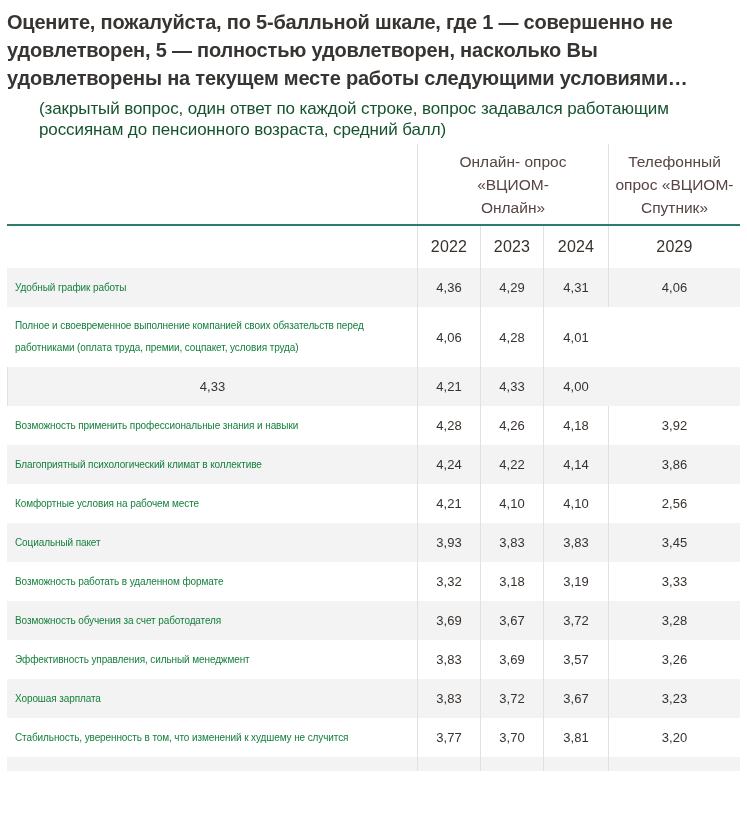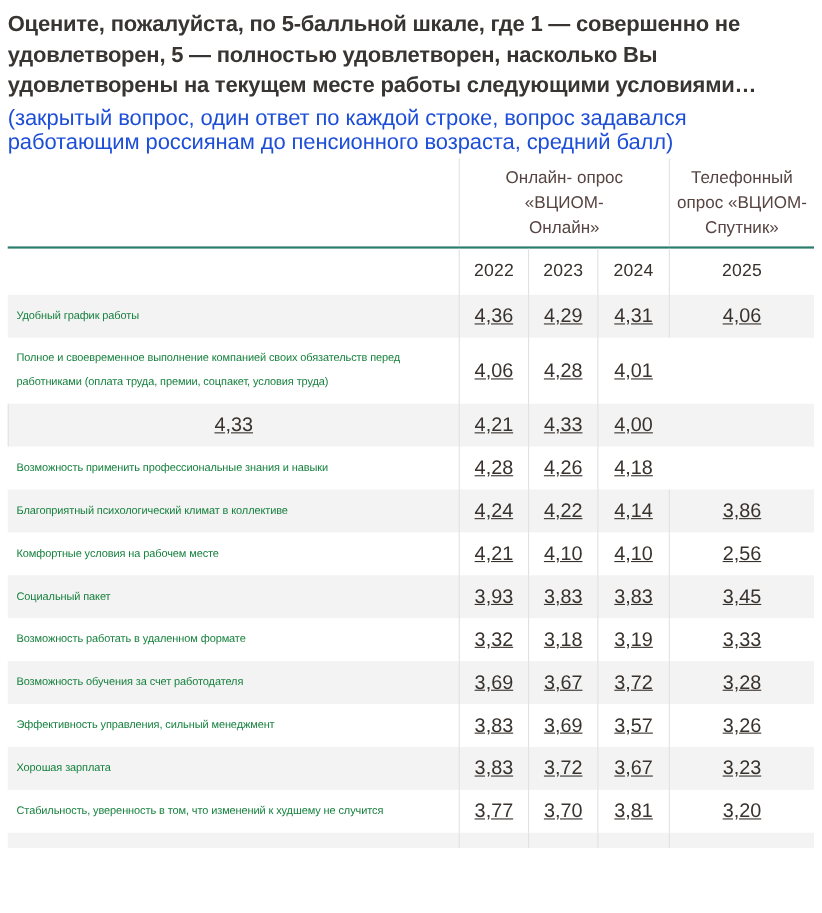--- a/index.html
+++ b/index.html
@@ -10,22 +10,22 @@
     font-family: "Liberation Sans", "DejaVu Sans", sans-serif;
   }
   .page { width: 747px; height: 598px; padding: 8px 7px 0 7px; }
 
   .title {
     font-size: 20px; font-weight: bold; line-height: 28px;
     color: #373431; letter-spacing: -0.2px;
   }
   .subtitle {
     margin-top: 6px;
-    font-size: 20px; line-height: 21px;
-    color: #1d4ed8; letter-spacing: -0.1px;
+    font-size: 17px; line-height: 21px;
+    color: #14532d; letter-spacing: -0.1px; margin-left: 32px;
   }
 
   .table { width: 733px; margin-top: 4px; }
 
   
   .group-row {
     display: grid;
     grid-template-columns: 410px 191px 1fr;
     height: 82px;
     border-bottom: 2px solid #2a7d6b;
@@ -57,23 +57,22 @@
   .td { display: flex; align-items: center; }
   .td.label {
     padding: 8px 12px 8px 8px;
     font-size: 10px; line-height: 22px;
     color: #15803d; letter-spacing: -0.1px;
     justify-content: flex-start;
   }
   .td.val {
     border-left: 1px solid #e1e1e1;
     justify-content: center;
-    font-size: 18px; color: #38322e;
+    font-size: 13px; color: #38322e;
     padding: 8px 2px;
-    text-decoration: underline;
   }
   .tr { min-height: 39px; }
 
   
   .strip-row { height: 14px; background: #f3f3f3; }
   .strip-row .td.val { padding: 0; }
 </style>
 </head>
 <body>
 
@@ -92,21 +91,21 @@
       <div class="g-cell">
         <span class="inner">Телефонный опрос «ВЦИОМ-Спутник»</span>
       </div>
     </div>
 
     <div class="year-row">
       <div class="td"></div>
       <div class="td year">2022</div>
       <div class="td year">2023</div>
       <div class="td year">2024</div>
-      <div class="td year">2025</div>
+      <div class="td year">2029</div>
     </div>
 
     <div>
   <div class="tr odd">
     <div class="td label">Удобный график работы</div>
     <div class="td val">4,36</div>
     <div class="td val">4,29</div>
     <div class="td val">4,31</div>
     <div class="td val">4,06</div>
   </div>
@@ -123,20 +122,21 @@
     <div class="td val">4,21</div>
     <div class="td val">4,33</div>
     <div class="td val">4,00</div>
   </div>
 
   <div class="tr">
     <div class="td label">Возможность применить профессиональные знания и навыки</div>
     <div class="td val">4,28</div>
     <div class="td val">4,26</div>
     <div class="td val">4,18</div>
+    <div class="td val">3,92</div>
   </div>
 
   <div class="tr odd">
     <div class="td label">Благоприятный психологический климат в коллективе</div>
     <div class="td val">4,24</div>
     <div class="td val">4,22</div>
     <div class="td val">4,14</div>
     <div class="td val">3,86</div>
   </div>
 

